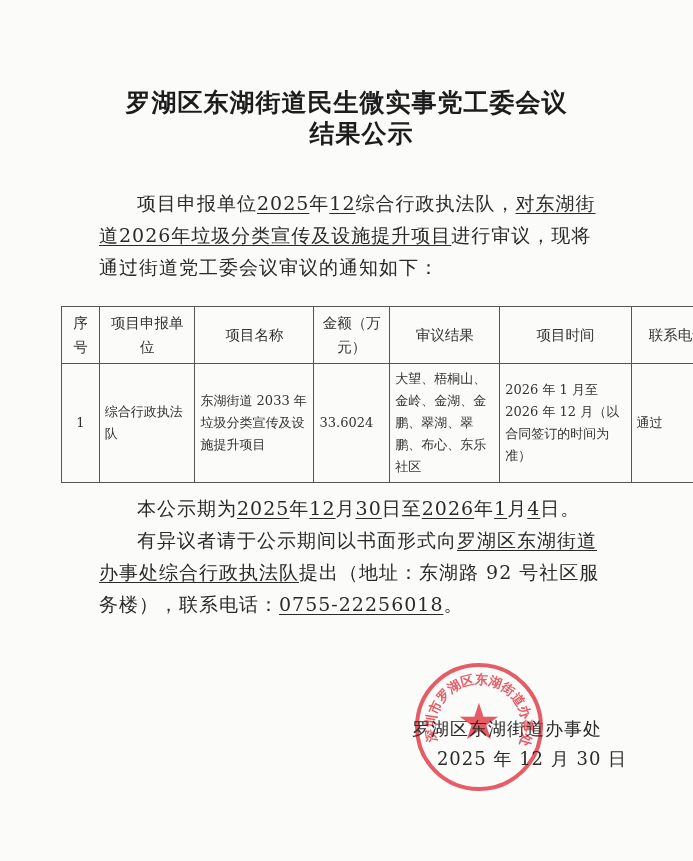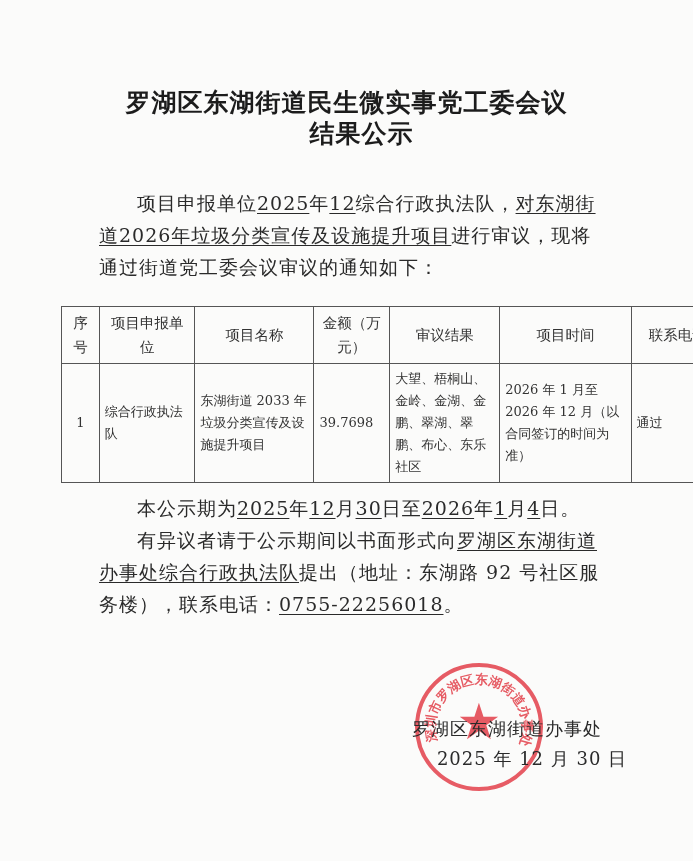--- a/index.html
+++ b/index.html
@@ -72,21 +72,21 @@
     <th>项目名称</th>
     <th>金额（万元）</th>
     <th>审议结果</th>
     <th>项目时间</th>
     <th>联系电话</th>
   </tr>
   <tr>
     <td class="c">1</td>
     <td>综合行政执法队</td>
     <td>东湖街道 2033 年垃圾分类宣传及设施提升项目</td>
-    <td>39.7698</td>
+    <td>33.6024</td>
     <td>大望、梧桐山、金岭、金湖、金鹏、翠湖、翠鹏、布心、东乐社区</td>
     <td>2026 年 1 月至 2026 年 12 月（以合同签订的时间为准）</td>
     <td>通过</td>
   </tr>
 </tbody>
   </table>
 
 <div class="para" style="top:492px; text-indent:38px;">
   <span>本公示期为</span><span class="u">2025</span><span>年</span><span class="u">12</span><span>月</span><span class="u">30</span><span>日至</span><span class="u">2026</span><span>年</span><span class="u">1</span><span>月</span><span class="u">4</span><span>日。</span>
 </div>

